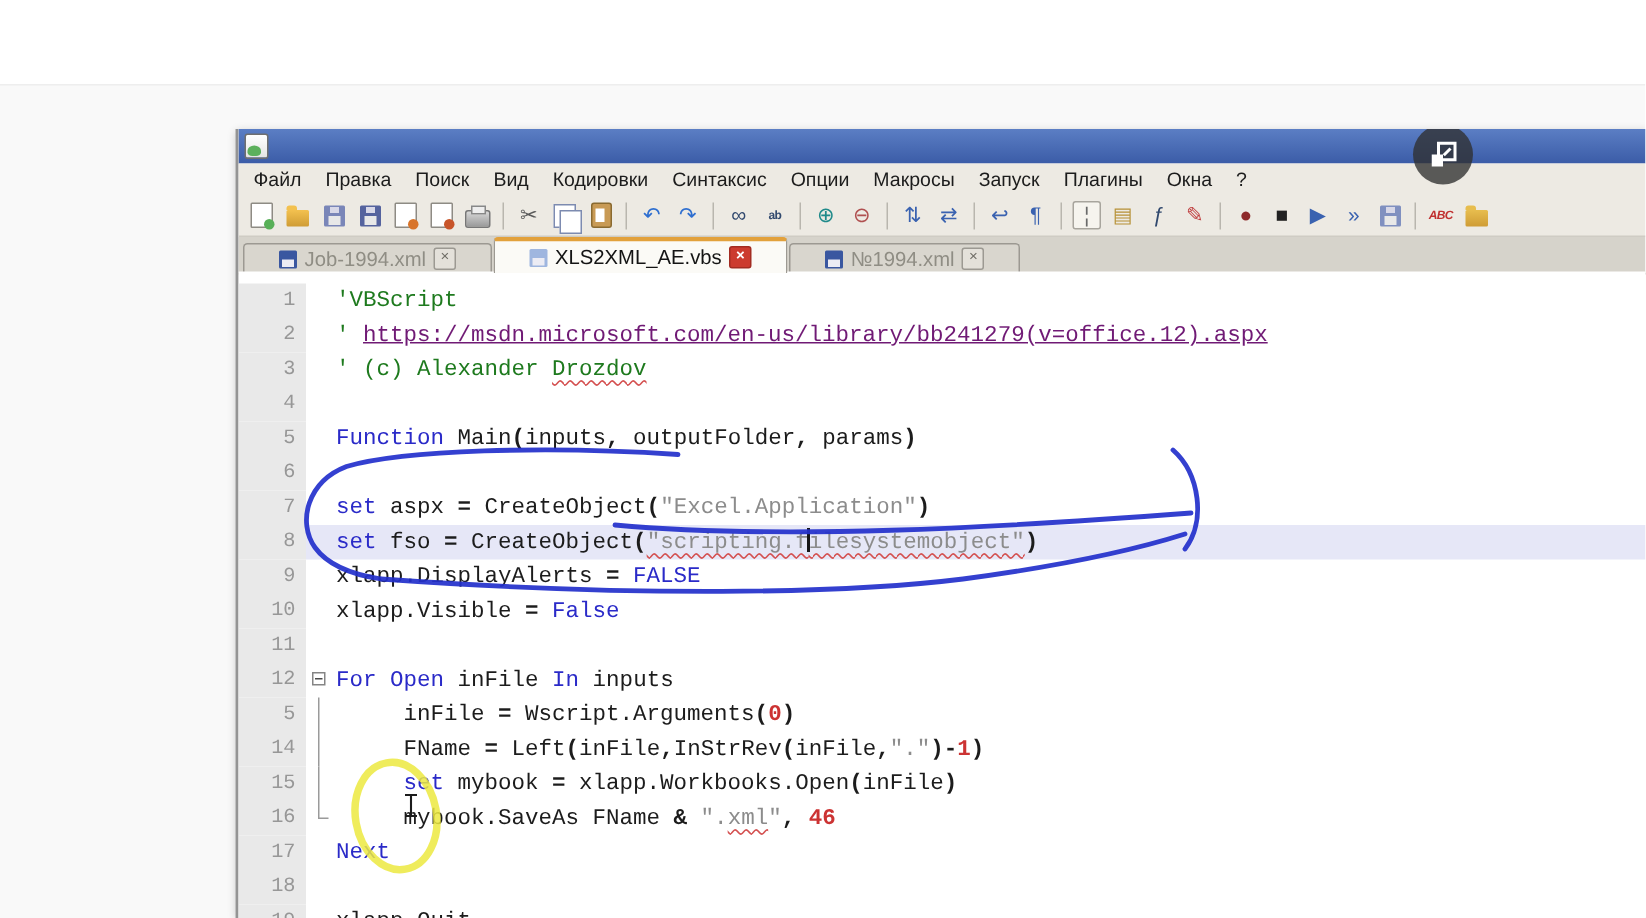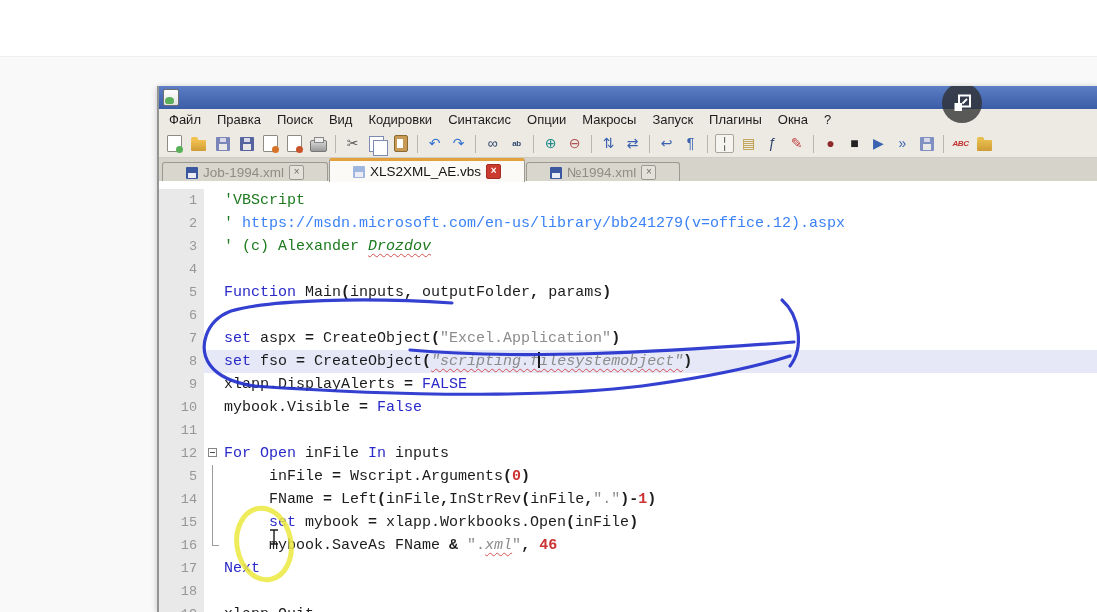--- a/index.html
+++ b/index.html
@@ -70,26 +70,26 @@
   .fold{width:18px;flex:none;position:relative;}
   .code-text{flex:1;padding-left:2px;color:#1c1c1c;}
   .code-row.hl .code-text,.code-row.hl .fold{background:#e6e7f7;}
   .fold.box::before{content:"";position:absolute;left:4px;top:6px;width:9px;height:9px;border:1px solid #858585;background:#fff;box-sizing:border-box;}
   .fold.box::after{content:"";position:absolute;left:6px;top:10px;width:5px;height:1px;background:#4a4a4a;}
   .fold.vline::before{content:"";position:absolute;left:8px;top:0;height:23px;width:1px;background:#9a9a9a;}
   .fold.end::before{content:"";position:absolute;left:8px;top:0;height:12px;width:1px;background:#9a9a9a;}
   .fold.end::after{content:"";position:absolute;left:8px;top:11px;width:7px;height:1px;background:#9a9a9a;}
   .kw{color:#2a2ac8;}
   .cm{color:#1e7a1e;}
-  .url{color:#3b82f6;}
+  .url{color:#701a75;text-decoration:underline;}
   .str{color:#8c8c8c;}
   .num{color:#cc3333;font-weight:bold;}
   .op{font-weight:bold;color:#1c1c1c;}
   .mis{text-decoration-line:underline;text-decoration-style:wavy;text-decoration-color:#d45050;
-       text-decoration-thickness:1px;text-underline-offset:3px;font-style:italic;}
+       text-decoration-thickness:1px;text-underline-offset:3px;}
   .caret{display:inline-block;width:2px;height:16px;background:#161616;vertical-align:-3px;margin:0 -1px;}
   
   .ink-overlay{position:absolute;left:0;top:0;width:940px;height:526px;z-index:5;pointer-events:none;}
   .popout-btn{position:absolute;left:783px;top:-3px;width:40px;height:40px;border-radius:50%;
       background:rgba(48,48,48,.78);display:flex;align-items:center;justify-content:center;z-index:6;cursor:pointer;}
 </style>
 </head>
 <body>
 
 <div class="stage">
@@ -199,21 +199,21 @@
     <div class="editor" id="editor">
         <div class="code-row"><span class="ln">1</span><span class="fold"></span><span class="code-text"><span class="cm">'VBScript</span></span></div>
         <div class="code-row"><span class="ln">2</span><span class="fold"></span><span class="code-text"><span class="cm">' </span><span class="url">https://msdn.microsoft.com/en-us/library/bb241279(v=office.12).aspx</span></span></div>
         <div class="code-row"><span class="ln">3</span><span class="fold"></span><span class="code-text"><span class="cm">' (c) Alexander </span><span class="cm mis">Drozdov</span></span></div>
         <div class="code-row"><span class="ln">4</span><span class="fold"></span><span class="code-text"></span></div>
         <div class="code-row"><span class="ln">5</span><span class="fold"></span><span class="code-text"><span class="kw">Function</span><span> Main</span><span class="op">(</span><span>inputs</span><span class="op">,</span><span> outputFolder</span><span class="op">,</span><span> params</span><span class="op">)</span></span></div>
         <div class="code-row"><span class="ln">6</span><span class="fold"></span><span class="code-text"></span></div>
         <div class="code-row"><span class="ln">7</span><span class="fold"></span><span class="code-text"><span class="kw">set</span><span> aspx </span><span class="op">=</span><span> CreateObject</span><span class="op">(</span><span class="str">"Excel.Application"</span><span class="op">)</span></span></div>
         <div class="code-row hl"><span class="ln">8</span><span class="fold"></span><span class="code-text"><span class="kw">set</span><span> fso </span><span class="op">=</span><span> CreateObject</span><span class="op">(</span><span class="str mis">"scripting.f</span><span class="caret"></span><span class="str mis">ilesystemobject"</span><span class="op">)</span></span></div>
         <div class="code-row"><span class="ln">9</span><span class="fold"></span><span class="code-text"><span>xlapp.DisplayAlerts </span><span class="op">=</span><span> </span><span class="kw">FALSE</span></span></div>
-        <div class="code-row"><span class="ln">10</span><span class="fold"></span><span class="code-text"><span>mybook.Visible </span><span class="op">=</span><span> </span><span class="kw">False</span></span></div>
+        <div class="code-row"><span class="ln">10</span><span class="fold"></span><span class="code-text"><span>xlapp.Visible </span><span class="op">=</span><span> </span><span class="kw">False</span></span></div>
         <div class="code-row"><span class="ln">11</span><span class="fold"></span><span class="code-text"></span></div>
         <div class="code-row"><span class="ln">12</span><span class="fold box"></span><span class="code-text"><span class="kw">For</span><span> </span><span class="kw">Open</span><span> inFile </span><span class="kw">In</span><span> inputs</span></span></div>
         <div class="code-row"><span class="ln">5</span><span class="fold vline"></span><span class="code-text"><span>     inFile </span><span class="op">=</span><span> Wscript.Arguments</span><span class="op">(</span><span class="num">0</span><span class="op">)</span></span></div>
         <div class="code-row"><span class="ln">14</span><span class="fold vline"></span><span class="code-text"><span>     FName </span><span class="op">=</span><span> Left</span><span class="op">(</span><span>inFile</span><span class="op">,</span><span>InStrRev</span><span class="op">(</span><span>inFile</span><span class="op">,</span><span class="str">"."</span><span class="op">)</span><span class="op">-</span><span class="num">1</span><span class="op">)</span></span></div>
         <div class="code-row"><span class="ln">15</span><span class="fold vline"></span><span class="code-text"><span>     </span><span class="kw">set</span><span> mybook </span><span class="op">=</span><span> xlapp.Workbooks.Open</span><span class="op">(</span><span>inFile</span><span class="op">)</span></span></div>
         <div class="code-row"><span class="ln">16</span><span class="fold end"></span><span class="code-text"><span>     mybook.SaveAs FName </span><span class="op">&amp;</span><span> </span><span class="str">".</span><span class="str mis">xml</span><span class="str">"</span><span class="op">,</span><span> </span><span class="num">46</span></span></div>
         <div class="code-row"><span class="ln">17</span><span class="fold"></span><span class="code-text"><span class="kw">Next</span></span></div>
         <div class="code-row"><span class="ln">18</span><span class="fold"></span><span class="code-text"></span></div>
         <div class="code-row"><span class="ln">19</span><span class="fold"></span><span class="code-text"><span>xlapp.Quit</span></span></div>
       </div>

